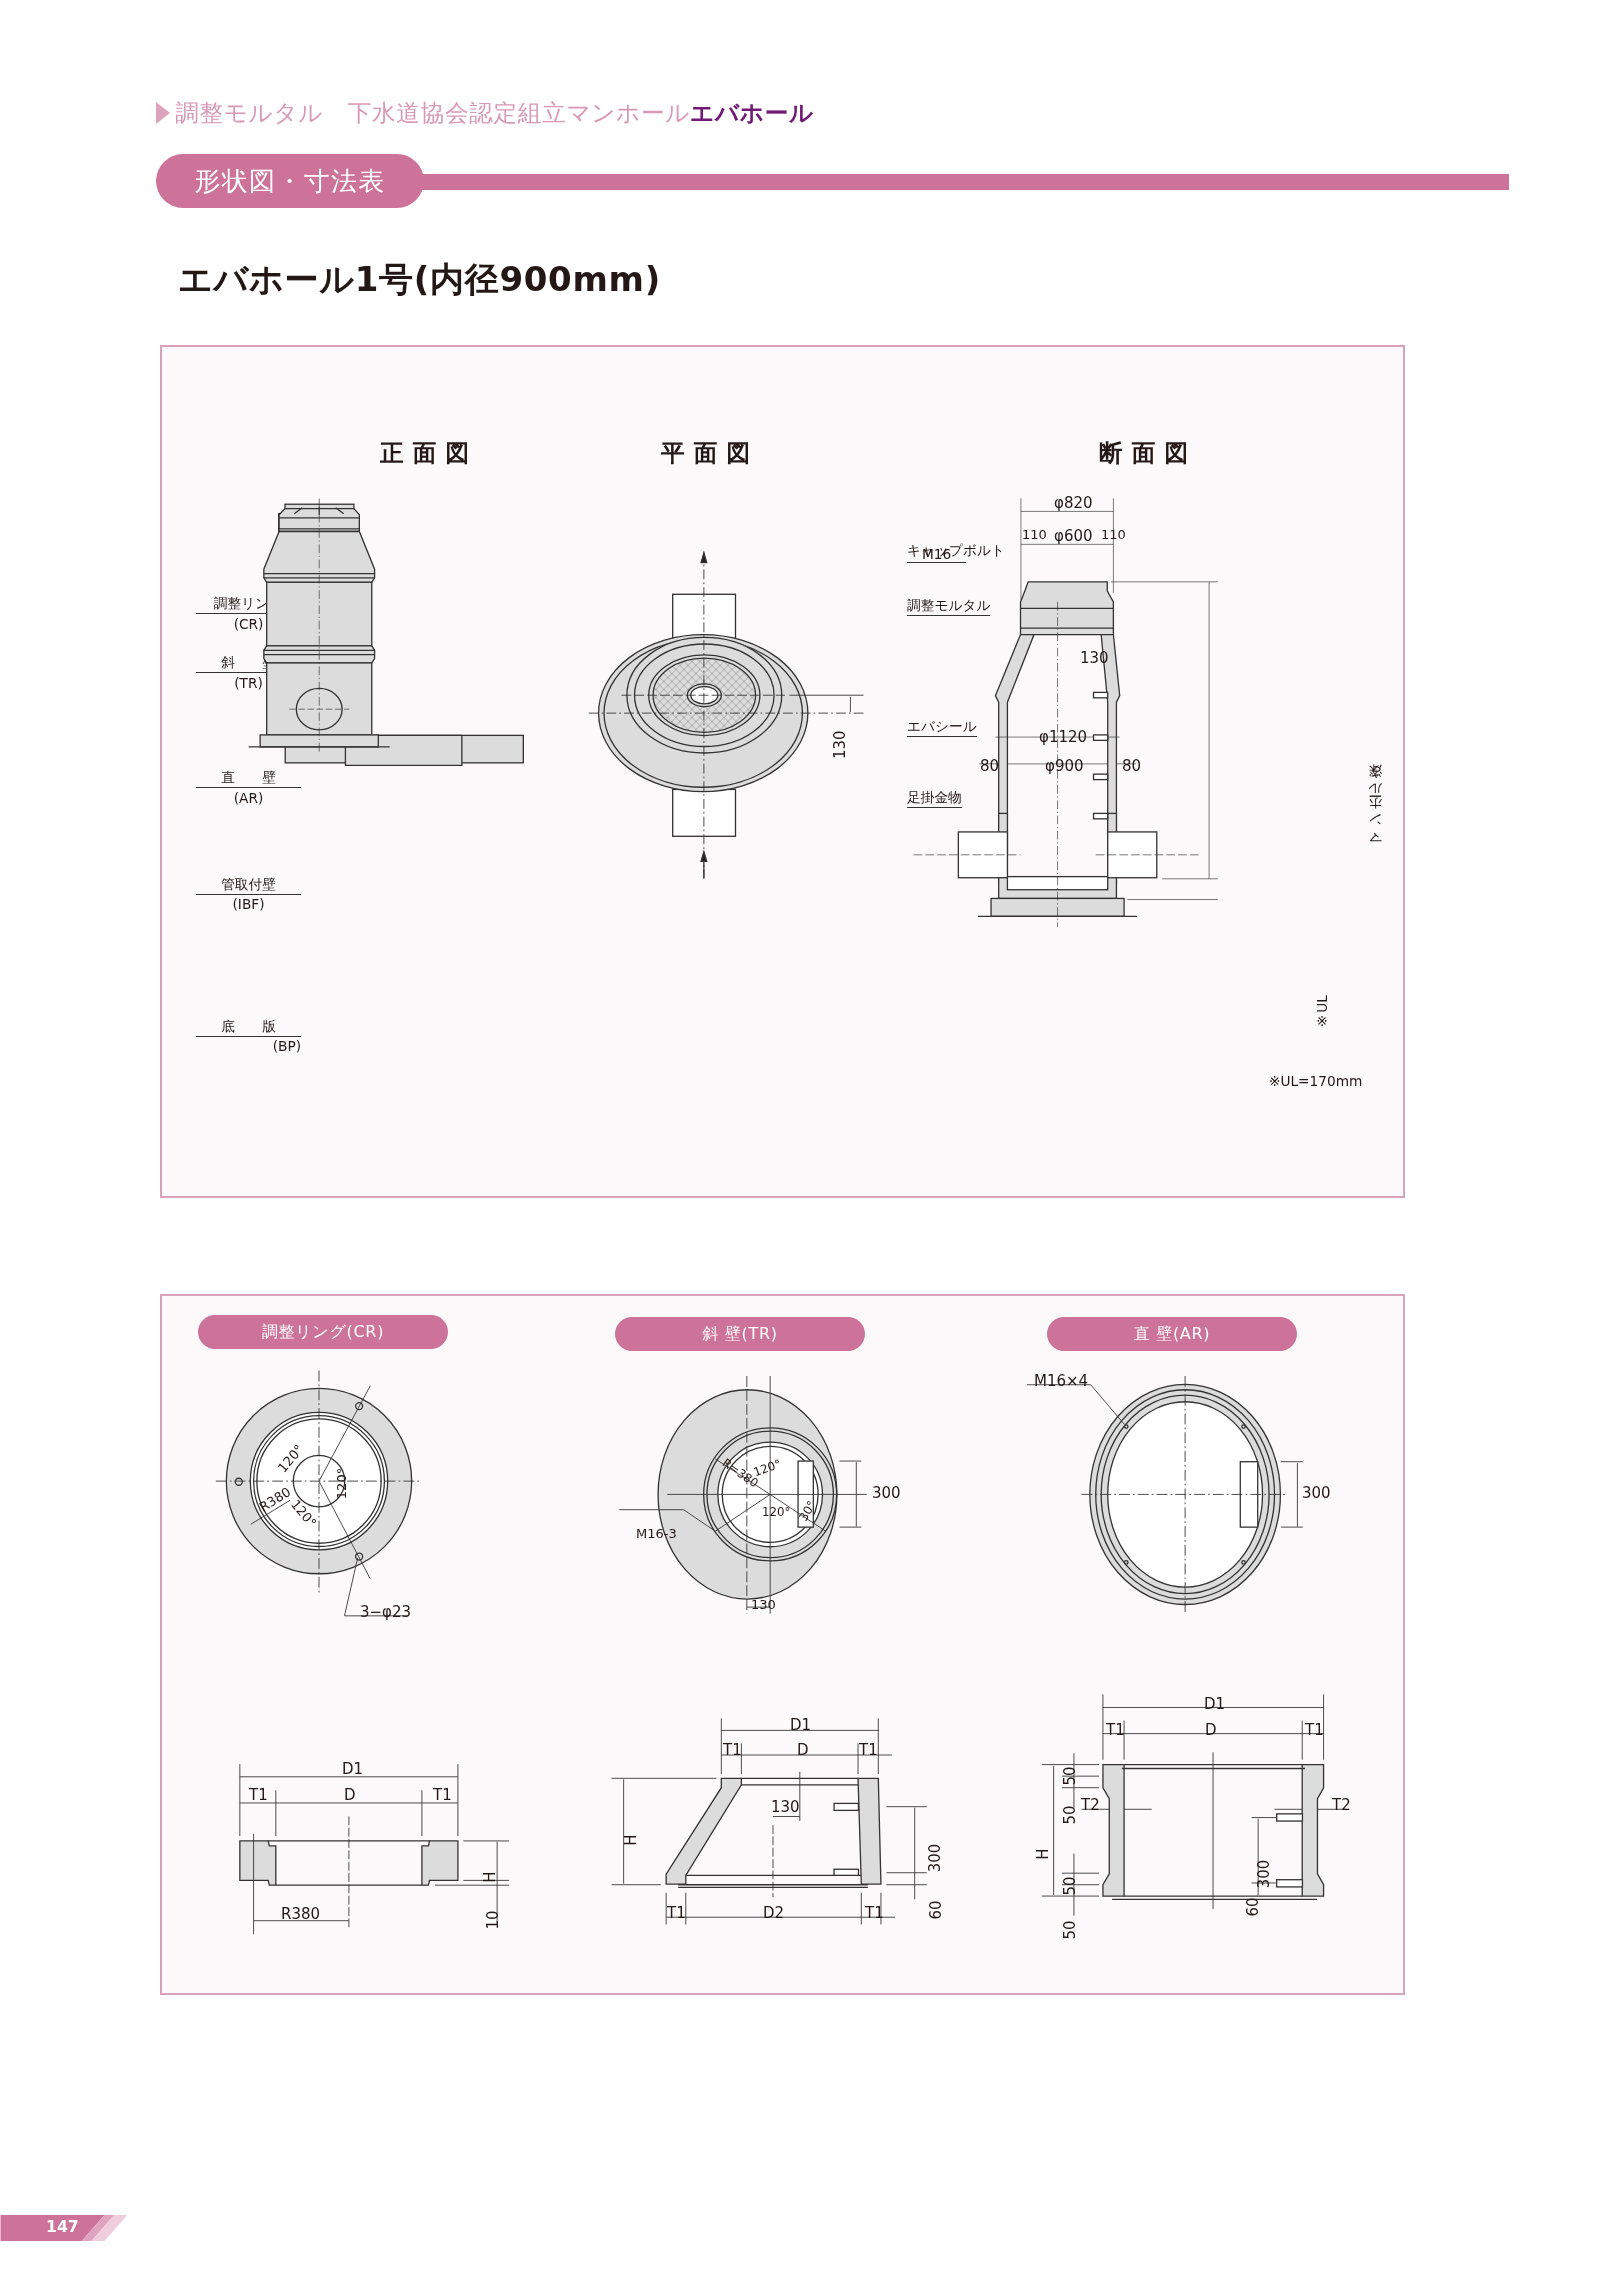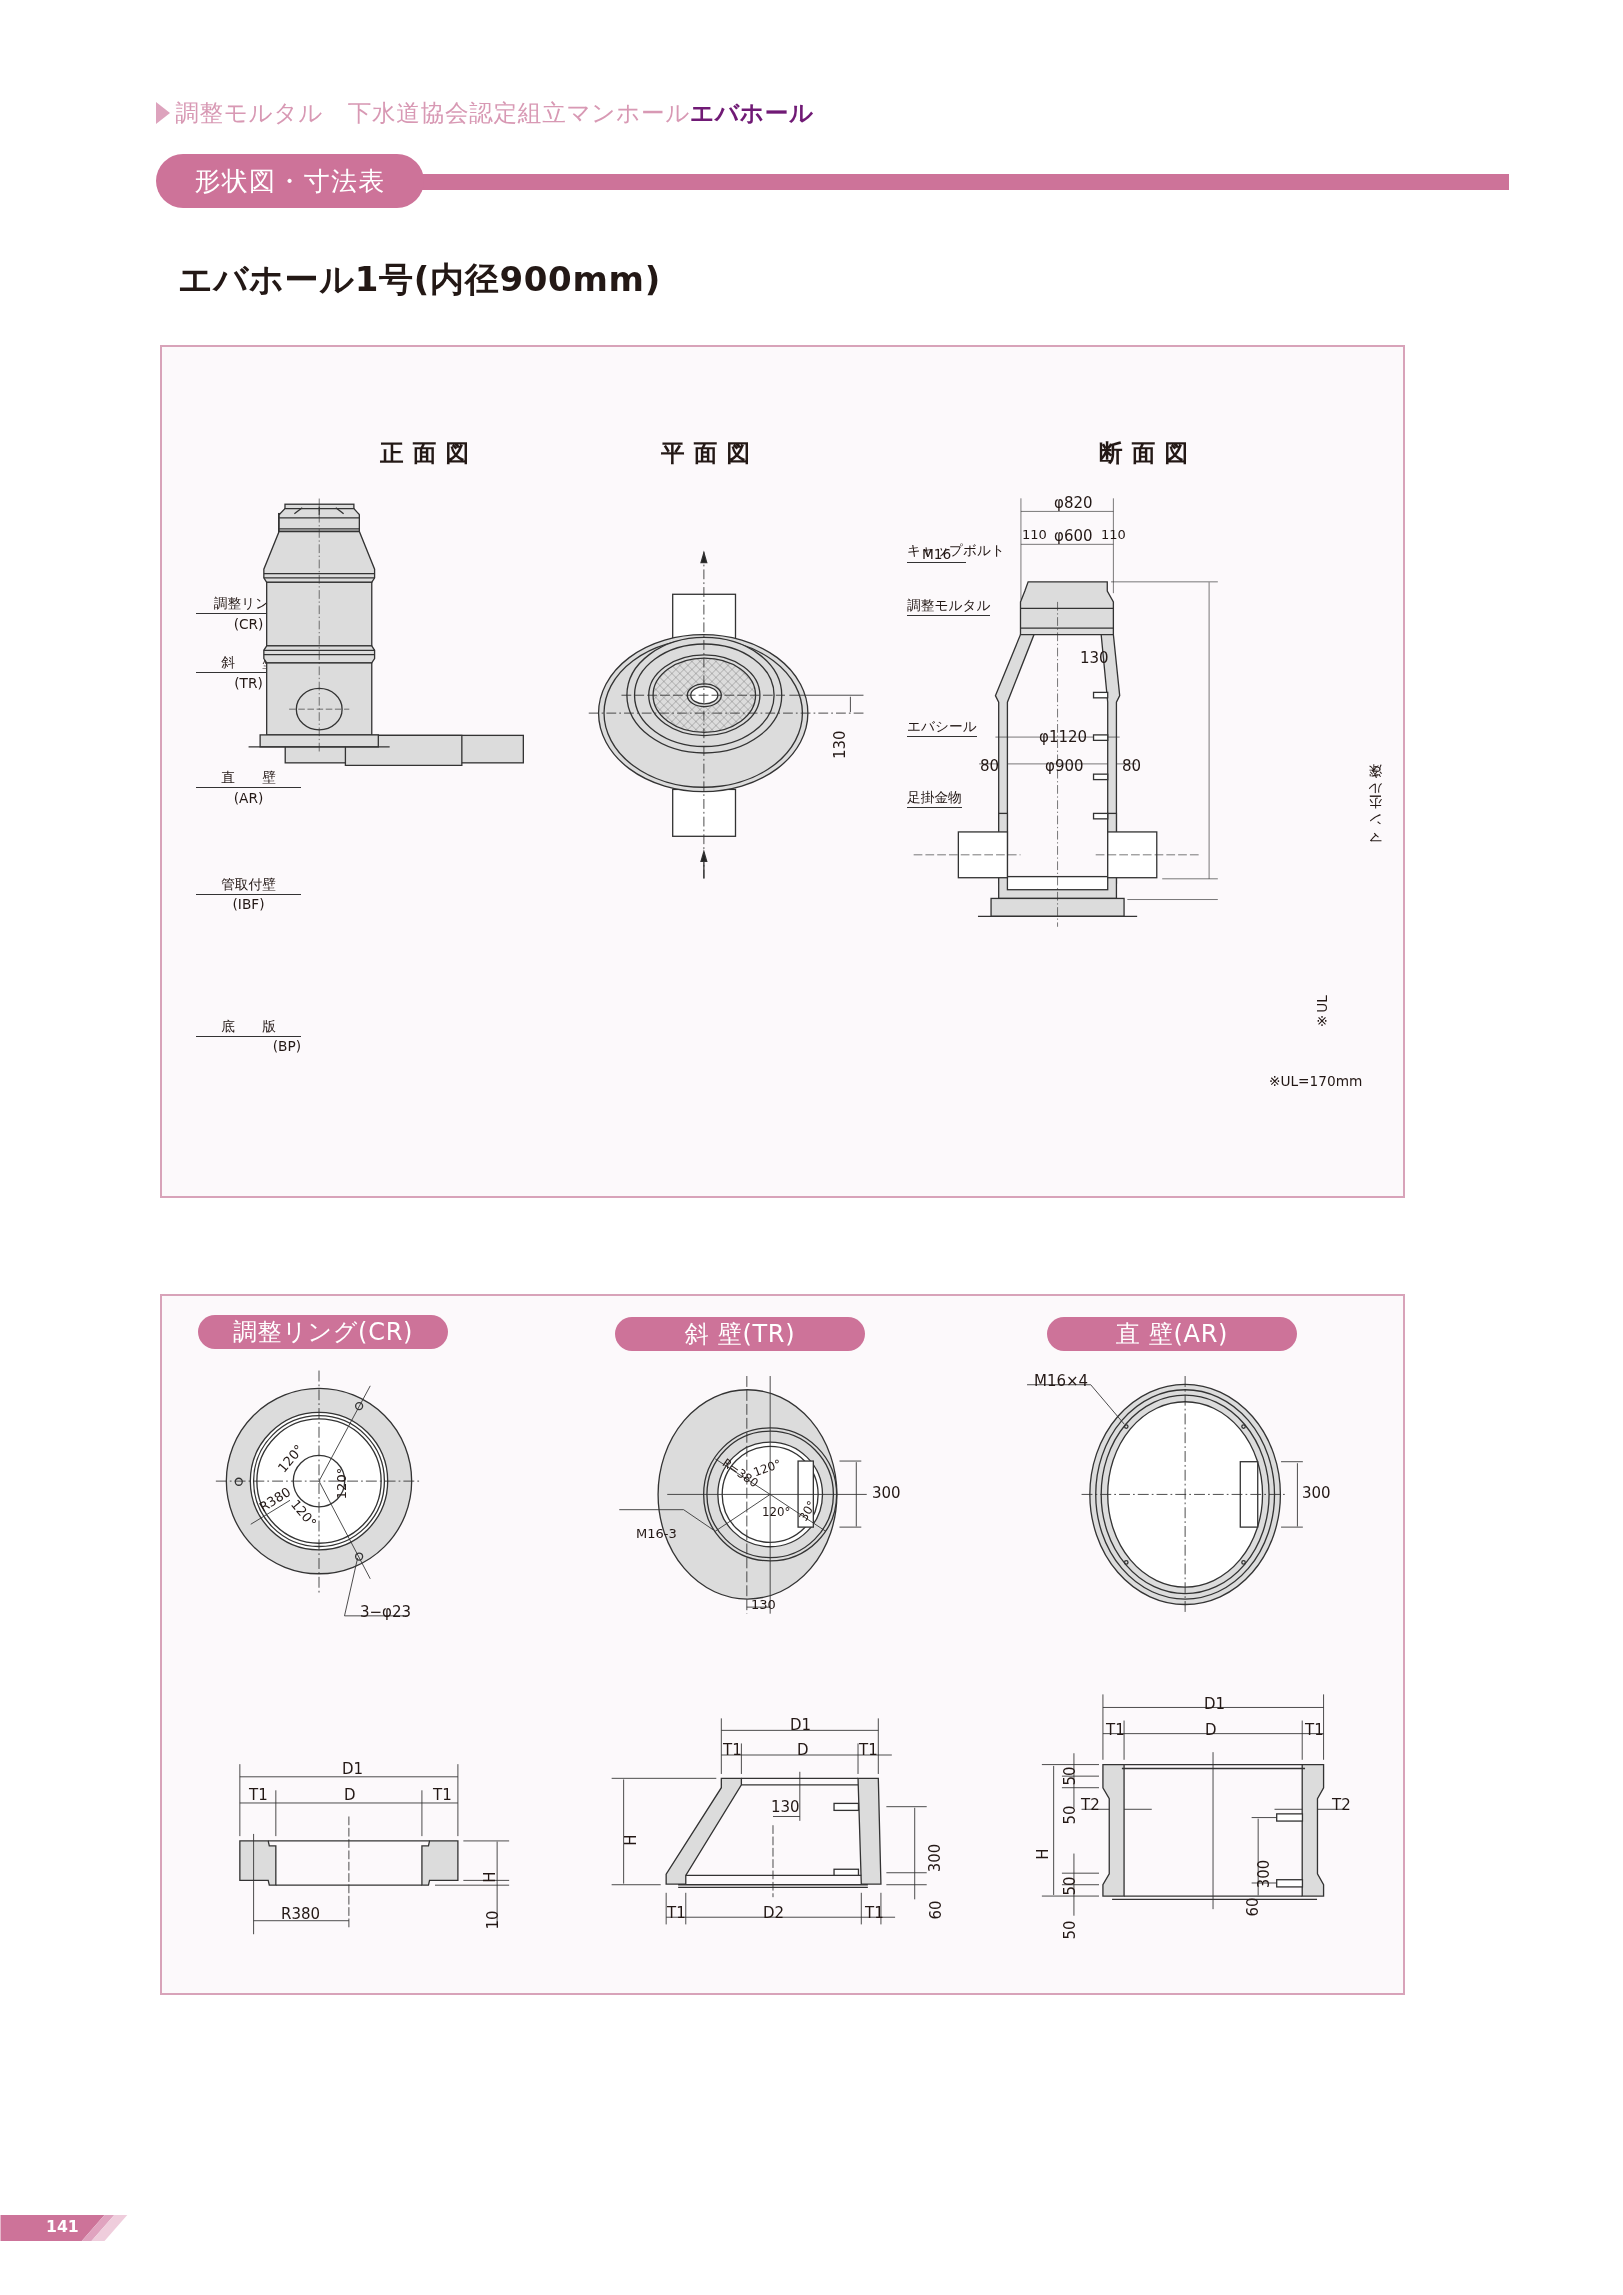--- a/index.html
+++ b/index.html
@@ -9,21 +9,21 @@
   .breadcrumb .arrow{display:inline-block;width:0;height:0;border-top:11px solid transparent;border-bottom:11px solid transparent;border-left:14.4px solid #dda3bd;vertical-align:-3.3px;margin-right:5.2px;}
   .breadcrumb .bold{font-weight:bold;color:#701a75;}
   .sec-pill{left:156px;top:154px;width:268px;height:54px;border-radius:27px;background:#cd7399;color:#fff;font-size:26px;line-height:54px;text-align:center;letter-spacing:1.3px;}
   .sec-bar{left:419px;top:174px;width:1090px;height:15.7px;background:#cd7399;}
   .subtitle{left:178px;top:257px;font-size:34px;font-weight:bold;letter-spacing:0.7px;}
   .panel{border:2px solid #d8a3b9;background:#fcf9fb;box-sizing:border-box;}
   .view-title{font-size:23.6px;font-weight:bold;letter-spacing:9.2px;white-space:nowrap;}
   .lbl{font-size:13.7px;white-space:nowrap;}
   .lbl-c{text-align:center;width:105px;}
   .uline{border-bottom:1.3px solid #333;}
-  .pill{height:34px;border-radius:17px;background:#cd7399;color:#fff;font-size:24px;line-height:34px;text-align:center;letter-spacing:0.7px;}
+  .pill{height:34px;border-radius:17px;background:#cd7399;color:#fff;font-size:16px;line-height:34px;text-align:center;letter-spacing:0.7px;}
   .dim{font-size:15px;white-space:nowrap;}
   .page-no-text{left:46px;top:2217px;font-size:15.7px;color:#fff;font-weight:bold;}
   svg{position:absolute;overflow:visible;}
 </style>
 </head>
 <body>
 
 <div class="abs breadcrumb">
   <span class="arrow"></span><span>調整モルタル</span>&nbsp;&nbsp;&nbsp;<span>下水道協会認定組立マンホール</span><span class="bold">エバホール</span>
 </div>
@@ -371,14 +371,14 @@
 <div class="abs dim" style="left:1250px;top:1865px;transform:rotate(-90deg);">300</div>
 <div class="abs dim" style="left:1243px;top:1898px;transform:rotate(-90deg);">60</div>
 <div class="abs dim" style="left:1060px;top:1877px;transform:rotate(-90deg);">50</div>
 <div class="abs dim" style="left:1060px;top:1921px;transform:rotate(-90deg);">50</div>
 
 <svg style="left:0;top:2215px;" width="131" height="26" viewBox="0 0 200 40">
   <polygon points="0,0 160,0 125,40 0,40" fill="#cd7399"></polygon>
   <polygon points="160,0 175,0 140,40 125,40" fill="#e0a3bf"></polygon>
   <polygon points="175,0 195,0 160,40 140,40" fill="#efcddc"></polygon>
 </svg>
-<div class="abs page-no-text">141</div>
+<div class="abs page-no-text">147</div>
 
 
 </body></html>

